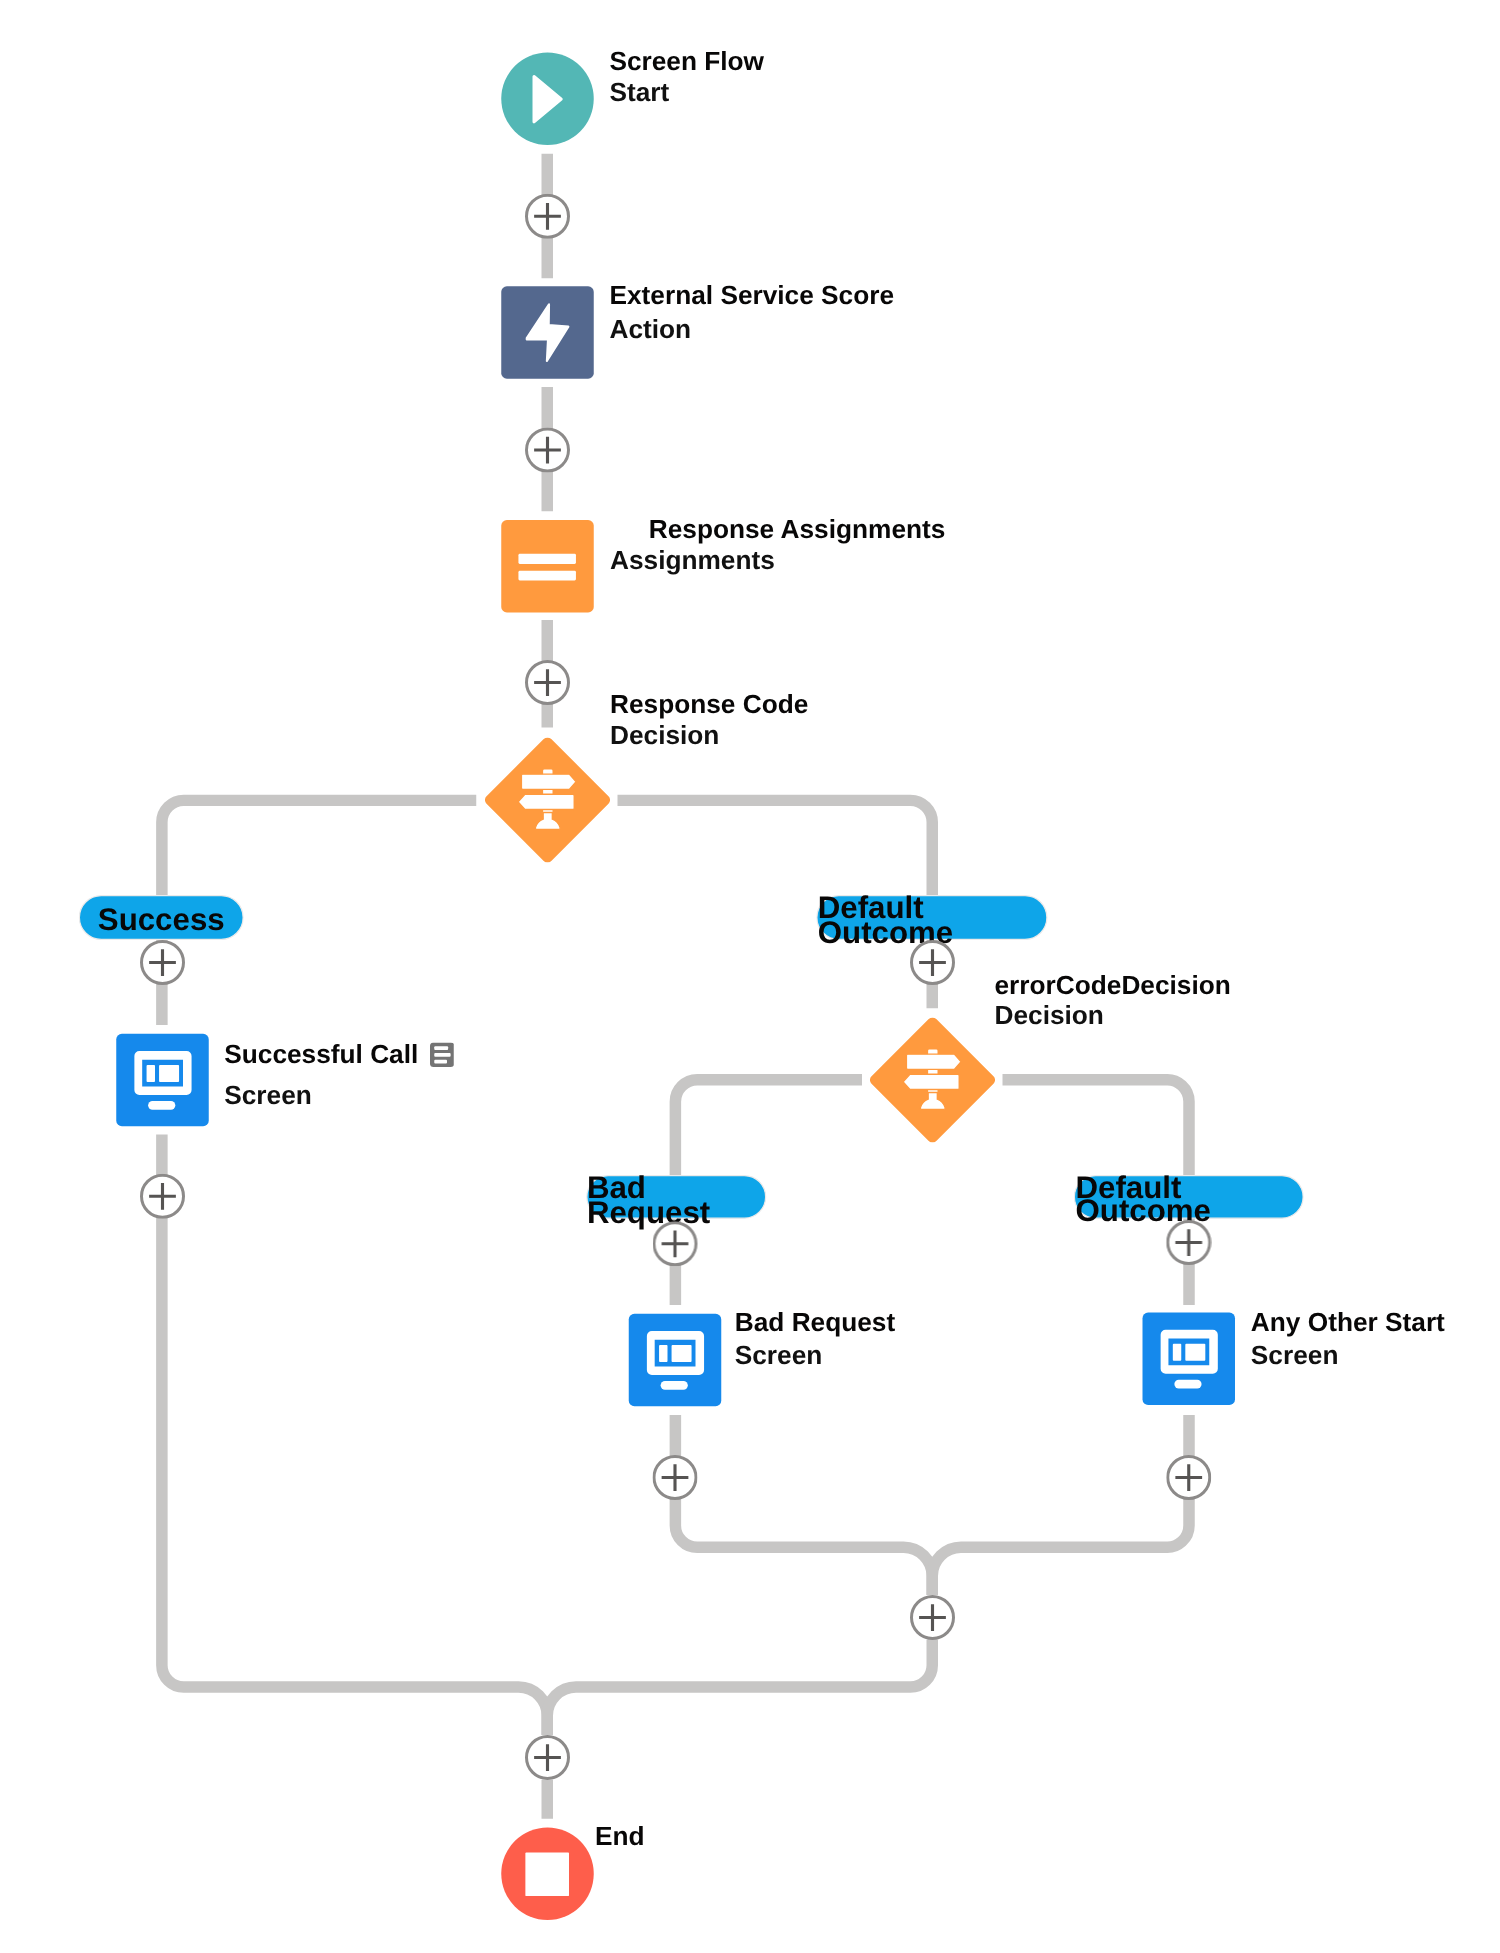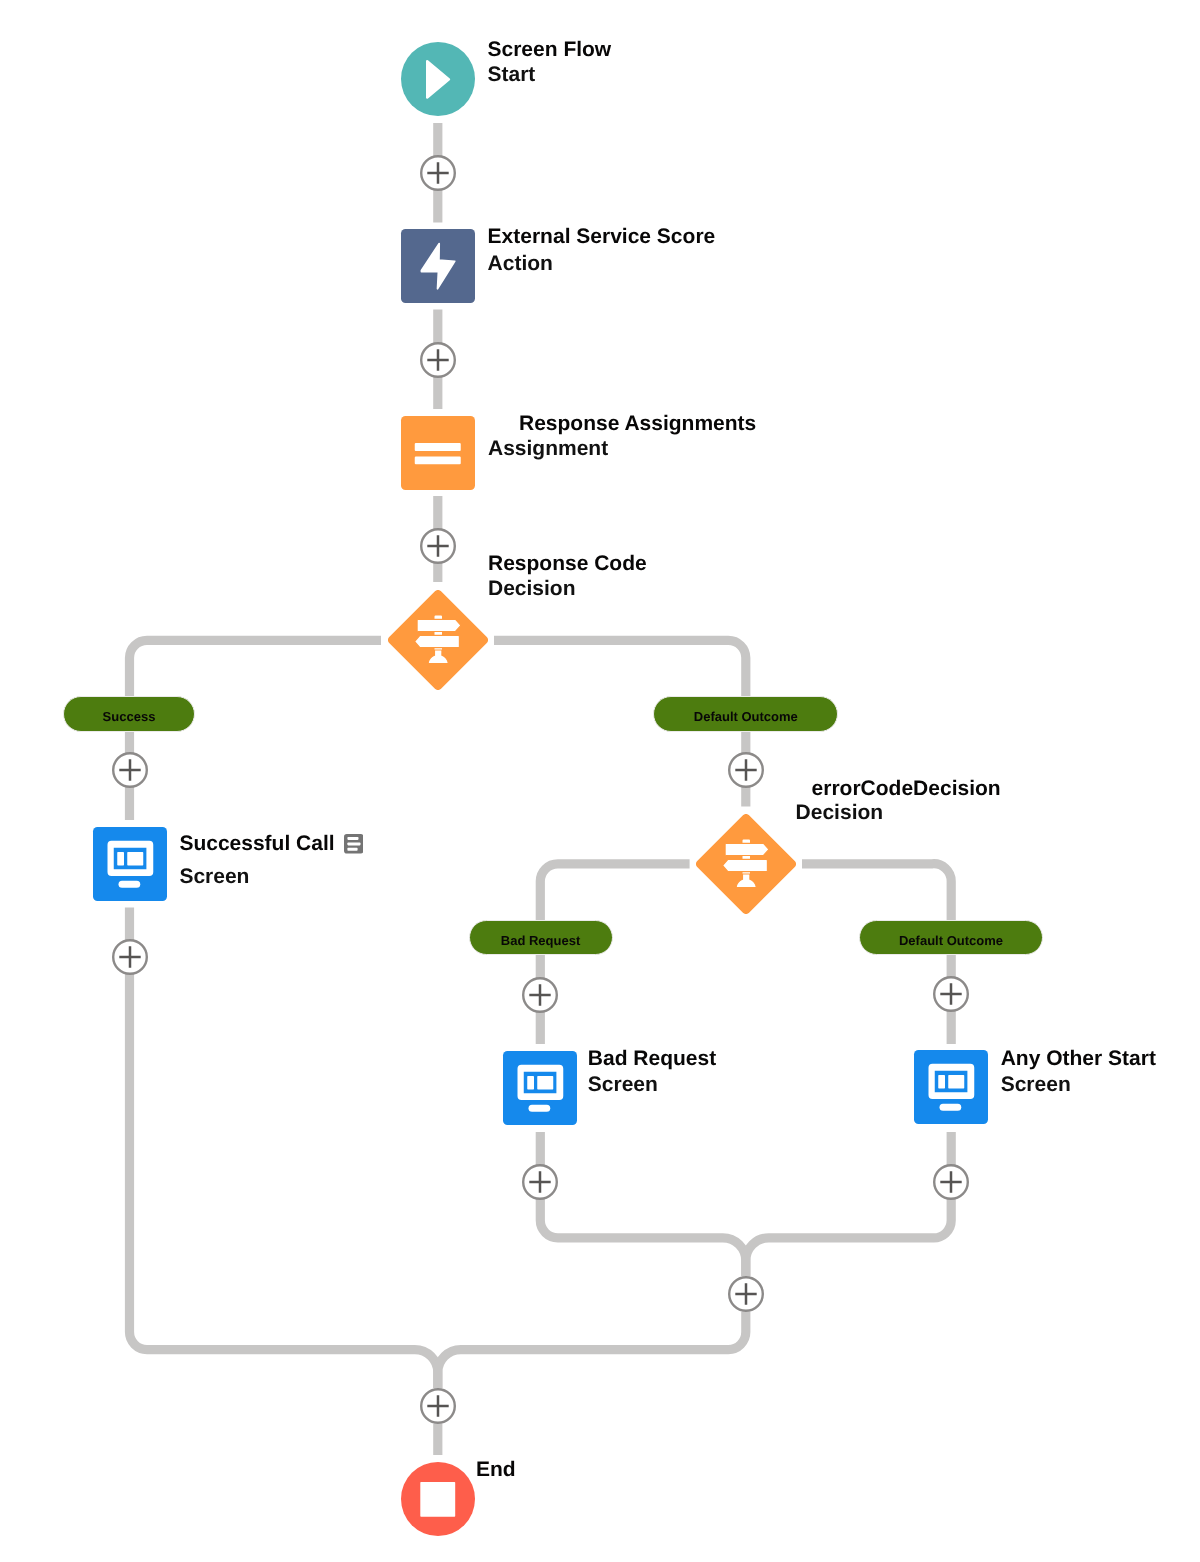--- a/index.html
+++ b/index.html
@@ -14,23 +14,23 @@
   .nlabel{position:absolute;white-space:nowrap;line-height:21px;font-size:21px;transform:translateZ(0);}
   .ntitle{font-weight:bold;color:#080707;}
   .nsub{font-weight:bold;color:#111111;}
 
   
   .sq{position:absolute;width:74px;height:74px;border-radius:4.5px;box-sizing:border-box;}
   .circ{position:absolute;width:74px;height:74px;border-radius:50%;}
   .dia{position:absolute;width:100px;height:100px;}
 
   
-  .pill{position:absolute;background:#4d7c0f;border:1px solid #ebeaea;border-radius:18px;
+  .pill{position:absolute;background:#0ea5e9;border:1px solid #ebeaea;border-radius:18px;
         height:35.5px;box-sizing:border-box;display:flex;align-items:center;justify-content:center;
-        font-size:13px;font-weight:bold;color:#080707;line-height:19.5px;padding-top:6px;transform:translateZ(0);}
+        font-size:25px;font-weight:bold;color:#080707;line-height:19.5px;padding-top:6px;transform:translateZ(0);margin-top:20px;}
 
   
   .plus{position:absolute;width:36px;height:36px;}
   .plus svg{display:block;}
 
   .badge{position:absolute;}
 </style>
 </head>
 <body>
 
@@ -74,21 +74,21 @@
   </div>
 
   <div class="node">
     <div class="sq" style="left:400.8px;top:415.5px;background:#FF9A3E;">
       <svg width="74" height="74" viewBox="0 0 74 74">
         <rect x="13.75" y="27.0" width="46.0" height="8.1" rx="1.1" fill="#ffffff"></rect>
         <rect x="13.75" y="40.6" width="46.0" height="7.7" rx="1.1" fill="#ffffff"></rect>
       </svg>
     </div>
     <div class="nlabel ntitle" style="left:488.0px;top:412.8px;margin-left:31px;">Response Assignments</div>
-    <div class="nlabel nsub" style="left:488.0px;top:437.7px;">Assignment</div>
+    <div class="nlabel nsub" style="left:488.0px;top:437.7px;">Assignments</div>
   </div>
 
   <div class="node">
     <div class="dia" style="left:387.5px;top:589.8px;">
       <svg width="100" height="100" viewBox="0 0 100 100">
         <rect x="13.35" y="13.35" width="73.3" height="73.3" rx="4.3" transform="rotate(45 50 50)" fill="#FF9A3E"></rect>
         <g>
           <path d="M47.5 25.6 h5.5 a1.0 1.0 0 0 1 1.0 1.0 v36.5 h-7.5 v-36.5 a1.0 1.0 0 0 1 1.0 -1.0 z" fill="#ffffff"></path>
           <path d="M30.2 29.3 h37.3 l5.4 6.1 l-5.4 6.1 h-37.3 a1.1 1.1 0 0 1 -1.1 -1.1 v-10.0 a1.1 1.1 0 0 1 1.1 -1.1 z" fill="#ffffff" stroke="#FF9A3E" stroke-width="1.15"></path>
           <path d="M70.3 45.4 h-38.4 l-5.4 6.1 l5.4 6.1 h38.4 a1.1 1.1 0 0 0 1.1 -1.1 v-10.0 a1.1 1.1 0 0 0 -1.1 -1.1 z" fill="#ffffff" stroke="#FF9A3E" stroke-width="1.15"></path>
@@ -125,21 +125,21 @@
       <svg width="100" height="100" viewBox="0 0 100 100">
         <rect x="13.35" y="13.35" width="73.3" height="73.3" rx="4.3" transform="rotate(45 50 50)" fill="#FF9A3E"></rect>
         <g>
           <path d="M47.5 25.6 h5.5 a1.0 1.0 0 0 1 1.0 1.0 v36.5 h-7.5 v-36.5 a1.0 1.0 0 0 1 1.0 -1.0 z" fill="#ffffff"></path>
           <path d="M30.2 29.3 h37.3 l5.4 6.1 l-5.4 6.1 h-37.3 a1.1 1.1 0 0 1 -1.1 -1.1 v-10.0 a1.1 1.1 0 0 1 1.1 -1.1 z" fill="#ffffff" stroke="#FF9A3E" stroke-width="1.15"></path>
           <path d="M70.3 45.4 h-38.4 l-5.4 6.1 l5.4 6.1 h38.4 a1.1 1.1 0 0 0 1.1 -1.1 v-10.0 a1.1 1.1 0 0 0 -1.1 -1.1 z" fill="#ffffff" stroke="#FF9A3E" stroke-width="1.15"></path>
           <path d="M46.5 60.0 h7.4 v5.3 c3.1 1.1 5.4 4.1 6.2 6.8 a1.05 1.05 0 0 1 -1.05 1.4 h-17.7 a1.05 1.05 0 0 1 -1.05 -1.4 c0.8 -2.7 3.1 -5.7 6.2 -6.8 z" fill="#ffffff" stroke="#FF9A3E" stroke-width="1.15"></path>
         </g>
       </svg>
     </div>
-    <div class="nlabel ntitle" style="left:795.6px;top:778.1px;margin-left:16px;">errorCodeDecision</div>
+    <div class="nlabel ntitle" style="left:795.6px;top:778.1px;">errorCodeDecision</div>
     <div class="nlabel nsub" style="left:795.6px;top:801.7px;">Decision</div>
   </div>
 
   <div class="node">
     <div class="sq" style="left:503px;top:1050.5px;background:#1589EC;">
       <svg width="74" height="74" viewBox="0 0 74 74">
         <path d="M18.5 13.75 h37.75 a4.0 4.0 0 0 1 4.0 4.0 v27.25 a4.0 4.0 0 0 1 -4.0 4.0 h-37.75 a4.0 4.0 0 0 1 -4.0 -4.0 v-27.25 a4.0 4.0 0 0 1 4.0 -4.0 z
                  M20.75 20.75 v21.5 h32.65 v-21.5 z" fill="#ffffff" fill-rule="evenodd"></path>
         <rect x="24.25" y="25.0" width="6.75" height="13.5" rx="0.7" fill="#ffffff"></rect>
         <rect x="34.25" y="25.0" width="16.0" height="13.5" rx="0.7" fill="#ffffff"></rect>

